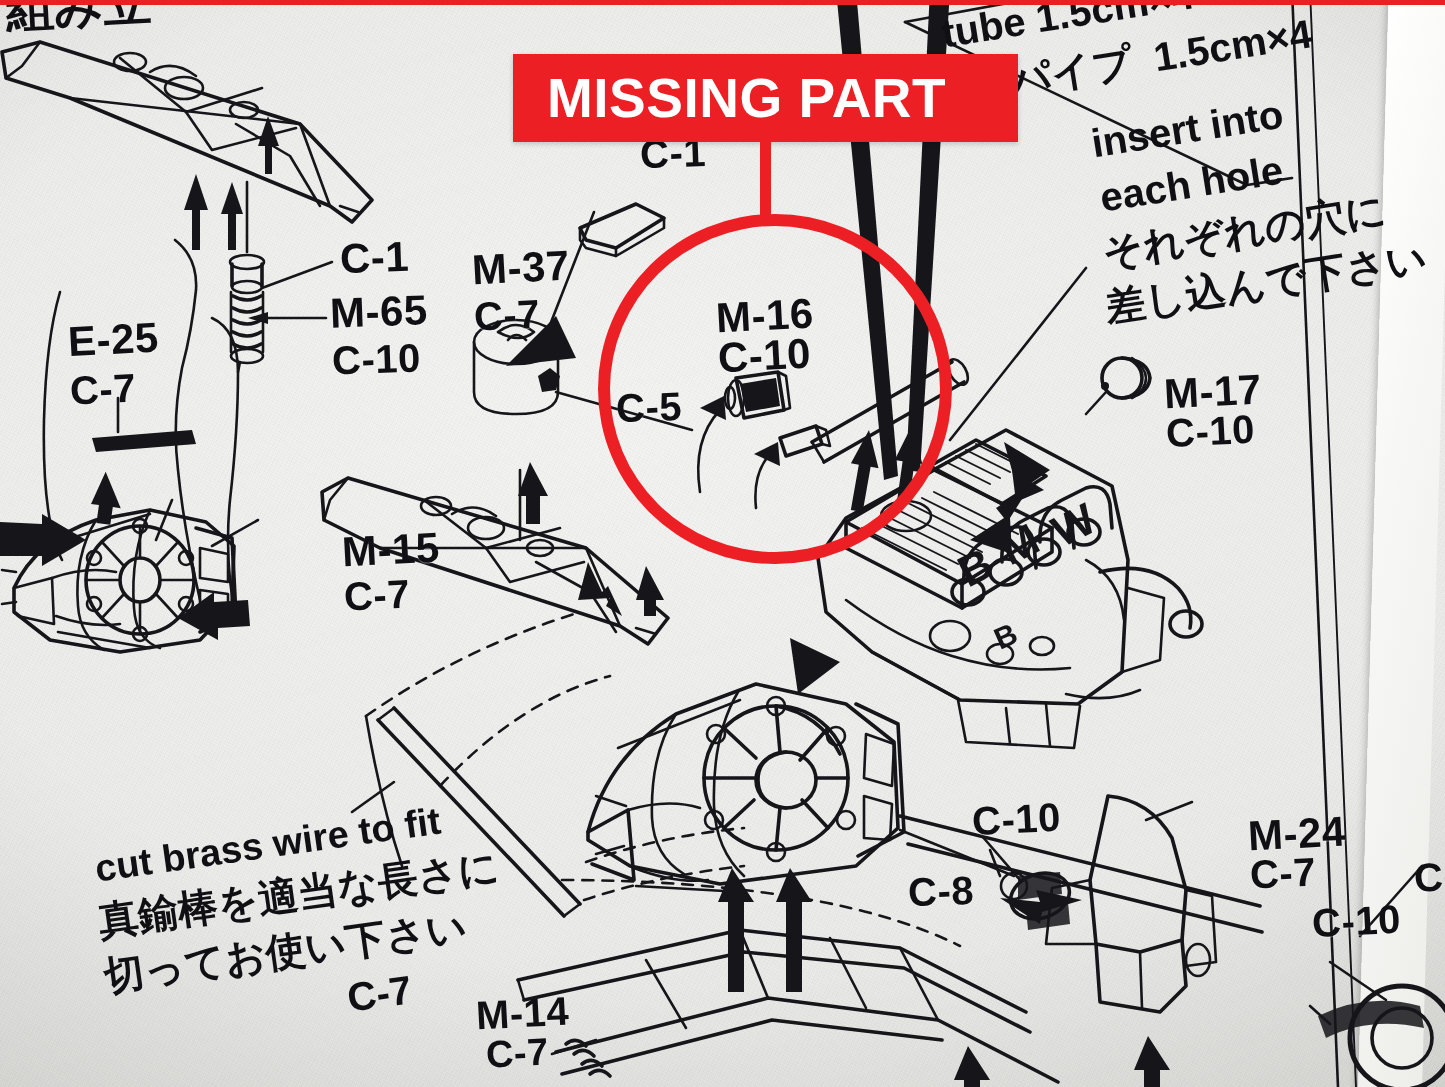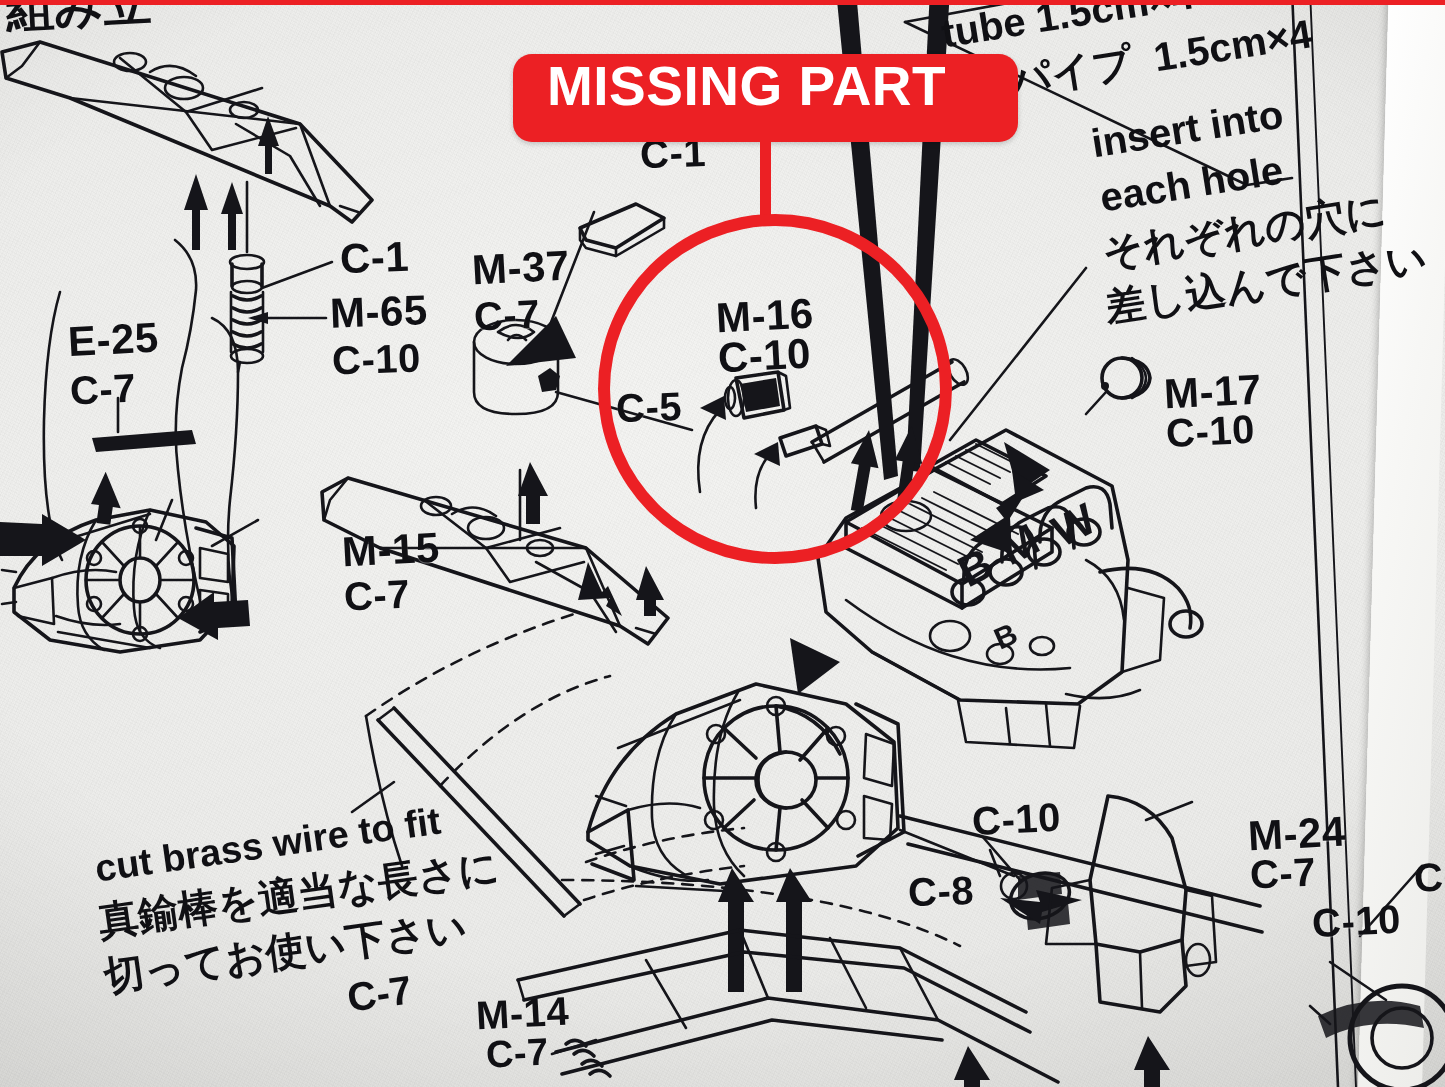--- a/index.html
+++ b/index.html
@@ -51,23 +51,22 @@
   .s38{font-size:38px;}
 
   .note{
     position:absolute;color:#101014;font-weight:700;line-height:1.22;
     font-family:"Liberation Sans","DejaVu Sans",sans-serif;white-space:pre;
   }
 
   
   .banner{
     position:absolute;left:513px;top:54px;width:505px;height:88px;
-    background:#ec2024;display:flex;
+    background:#ec2024;display:flex;align-items:center;
     box-shadow:0 2px 5px rgba(0,0,0,.18);
-    border-radius:19px;
   }
   .banner span{
     color:#fff;font-size:55px;font-weight:700;letter-spacing:.5px;
     padding-left:34px;font-family:"Liberation Sans","DejaVu Sans",sans-serif;
   }
   .topline{position:absolute;left:0;top:0;width:1445px;height:5px;background:#ec2024;}
   .leader{position:absolute;left:760px;top:140px;width:11px;height:84px;background:#ec2024;}
   .ring{
     position:absolute;left:598px;top:214px;width:330px;height:326px;
     border:12px solid #ec2024;border-radius:50%;

